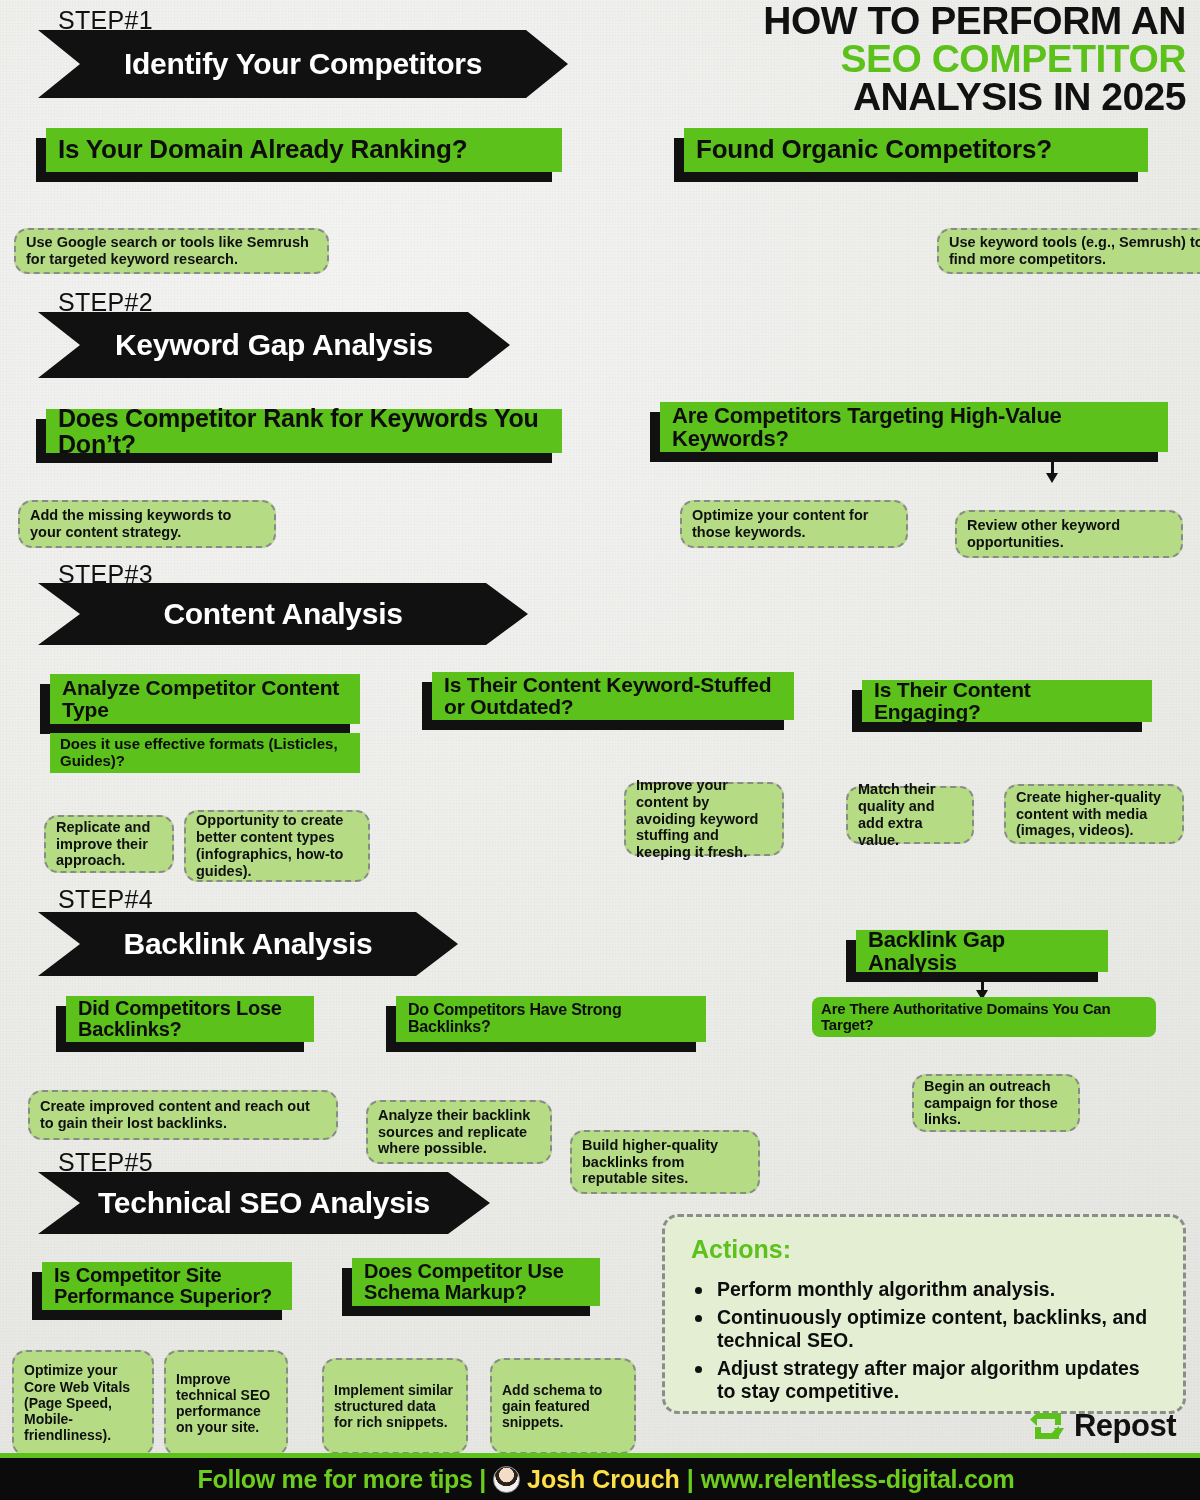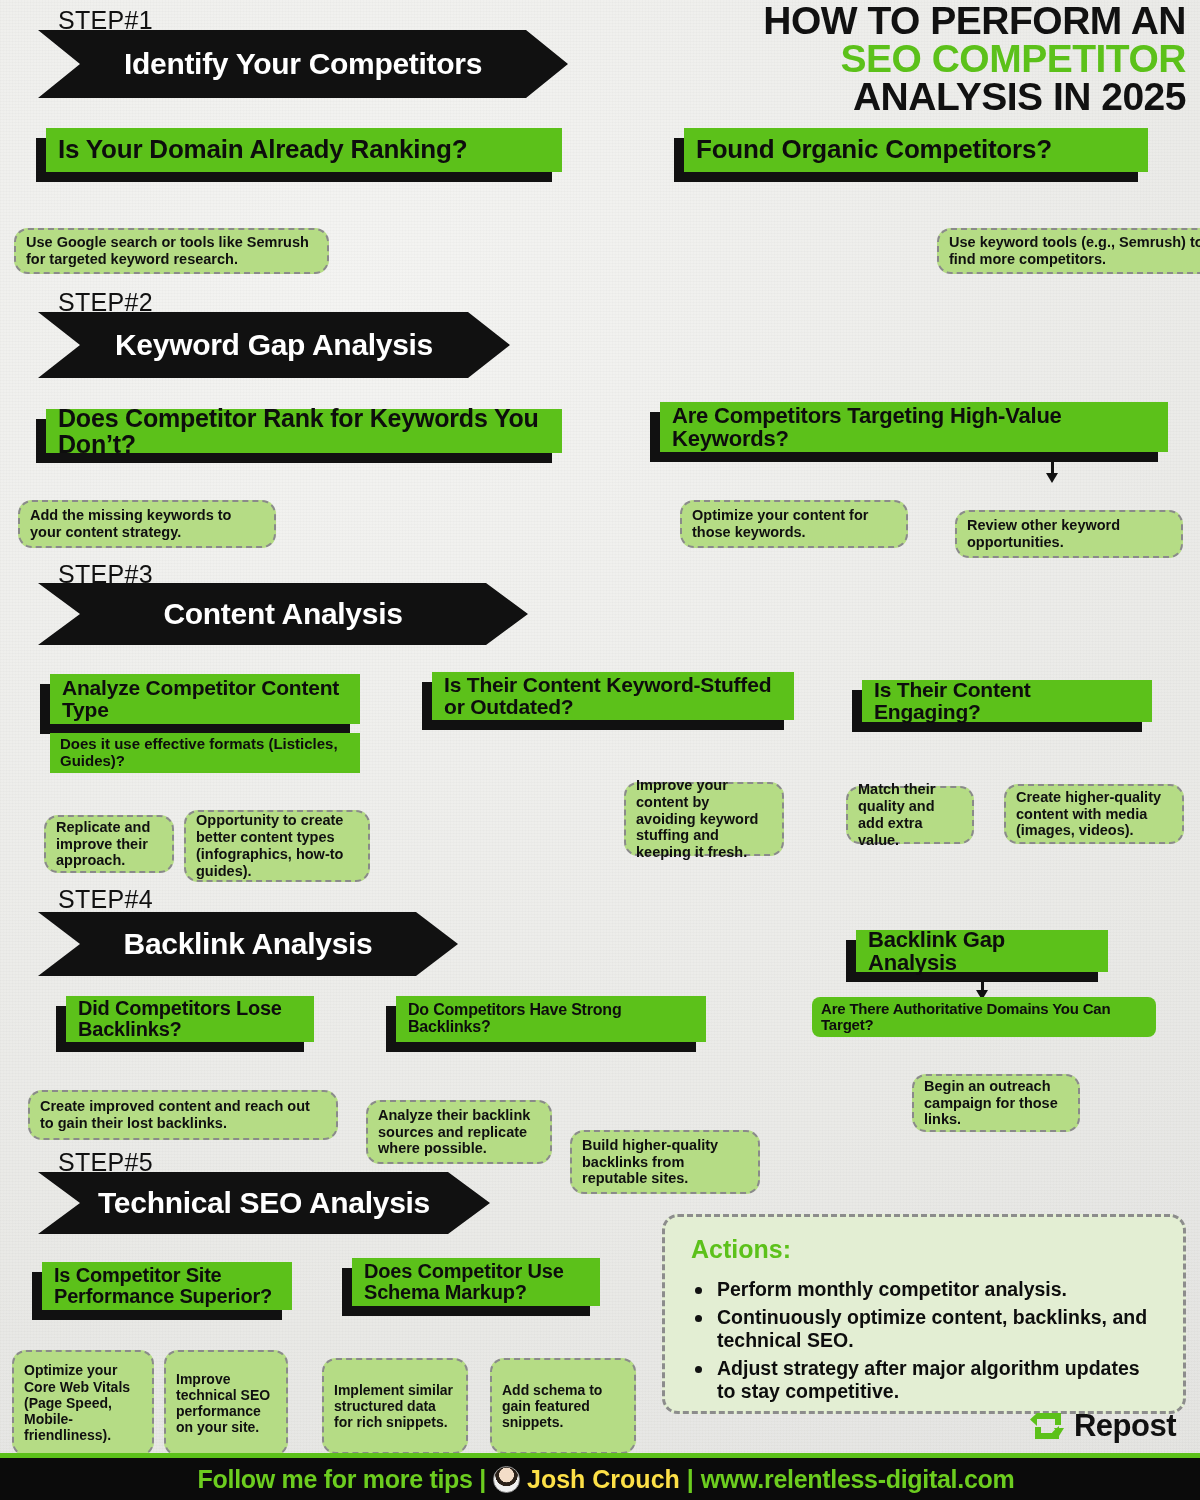--- a/index.html
+++ b/index.html
@@ -270,21 +270,21 @@
   <div class="greenbar" style="left:352px; top:1258px; width:248px; height:48px; font-size:20px;">Does Competitor Use Schema Markup?</div>
 
   <div class="note" style="left:12px; top:1350px; width:142px; height:106px; font-size:14px;">Optimize your Core Web Vitals (Page Speed, Mobile-friendliness).</div>
   <div class="note" style="left:164px; top:1350px; width:124px; height:106px; font-size:14px;">Improve technical SEO performance on your site.</div>
   <div class="note" style="left:322px; top:1358px; width:146px; height:96px; font-size:14px;">Implement similar structured data for rich snippets.</div>
   <div class="note" style="left:490px; top:1358px; width:146px; height:96px; font-size:14px;">Add schema to gain featured snippets.</div>
 
   <div class="actions-panel" style="left:662px; top:1214px; width:524px; height:200px;">
     <div class="actions-title">Actions:</div>
     <ul class="actions-list">
-      <li>Perform monthly competitor analysis.</li>
+      <li>Perform monthly algorithm analysis.</li>
       <li>Continuously optimize content, backlinks, and technical SEO.</li>
       <li>Adjust strategy after major algorithm updates to stay competitive.</li>
     </ul>
   </div>
 
   <div class="repost" style="right:24px; top:1408px;">
     <svg width="40" height="34" viewBox="0 0 40 34">
       <path d="M9 10 L9 4 L33 4 L33 16 L27 16 L27 10 Z" fill="#5cc11a"></path>
       <path d="M9 4 L2 10.5 L9 17 Z" fill="#5cc11a"></path>
       <path d="M31 24 L31 30 L7 30 L7 18 L13 18 L13 24 Z" fill="#5cc11a"></path>

